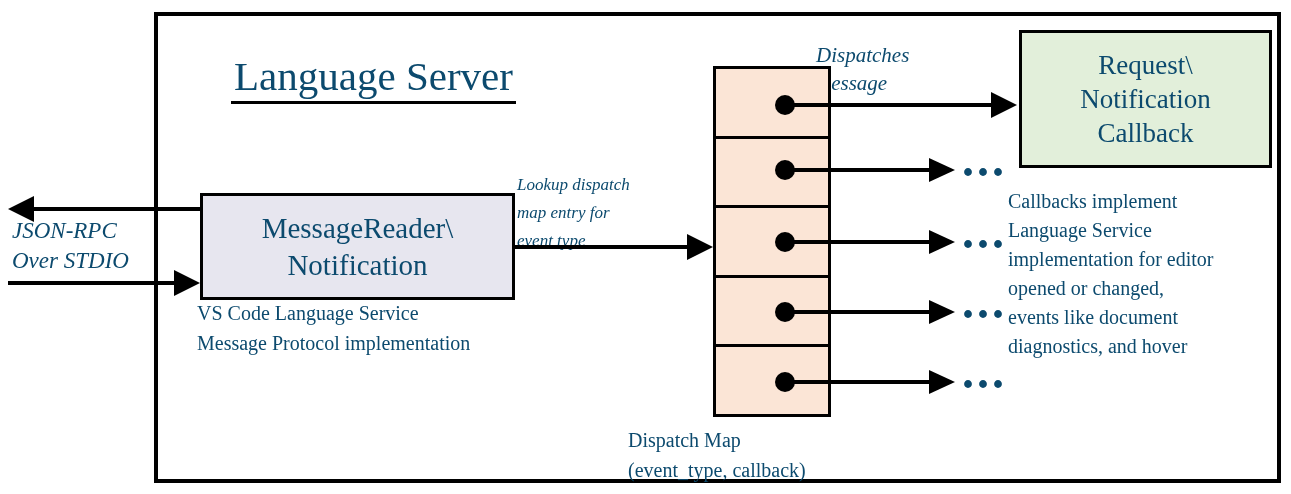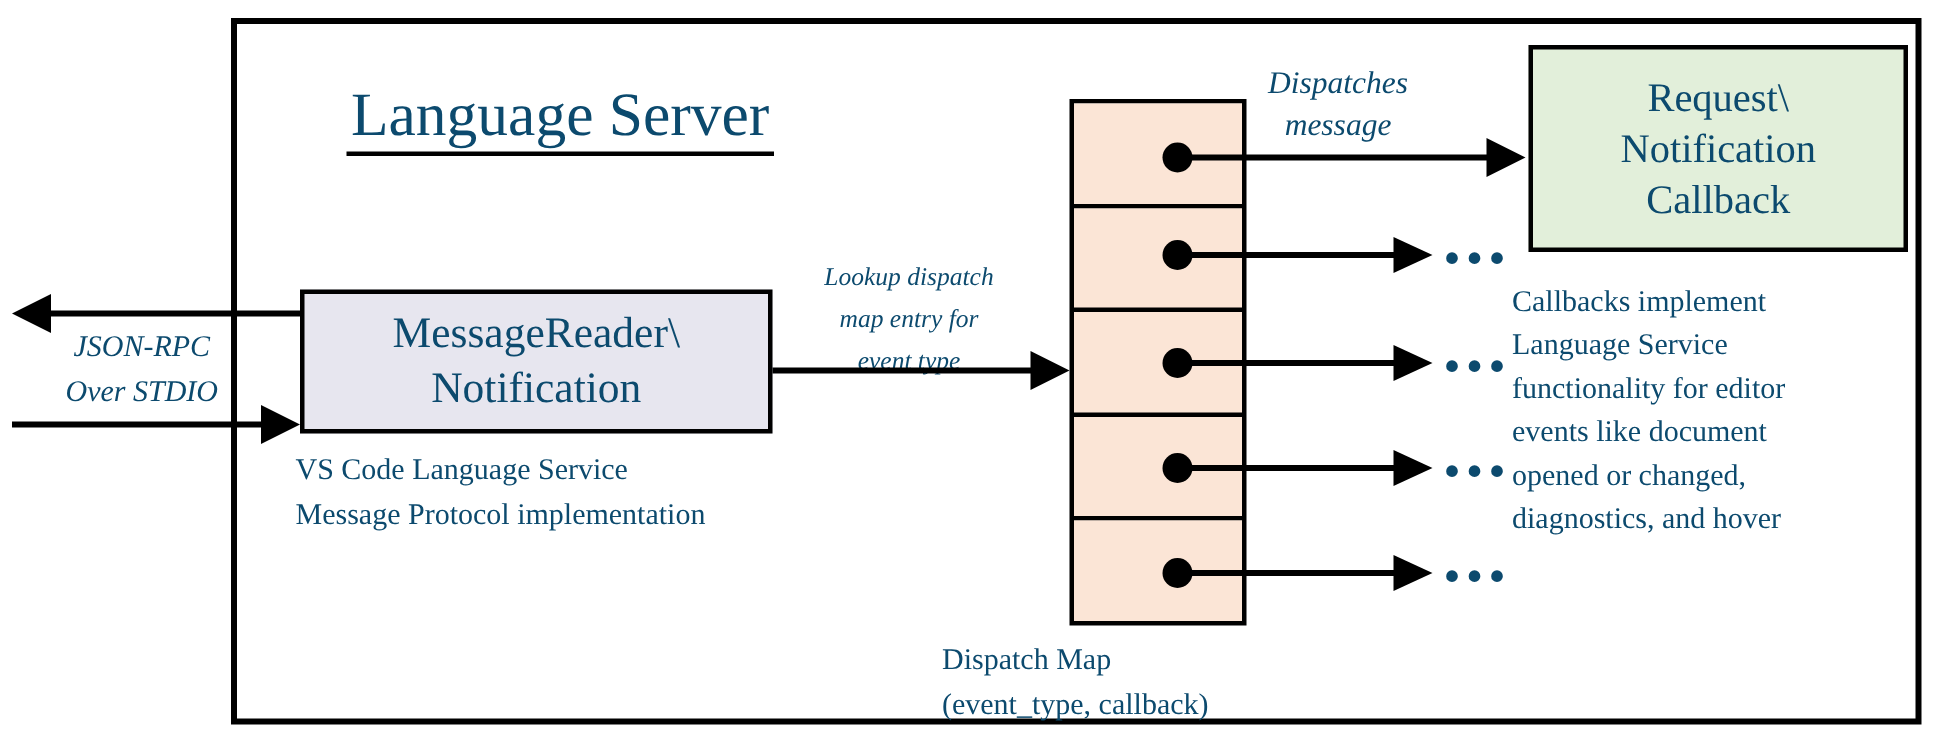--- a/index.html
+++ b/index.html
@@ -16,40 +16,40 @@
     left:231px;top:54px;
     font-size:41px;line-height:44px;white-space:nowrap;
     border-bottom:3px solid #000;padding:0 3px 3px 3px;
   }
   .box{
     border:3px solid #000;box-sizing:border-box;
     display:flex;flex-direction:column;align-items:center;justify-content:center;
     text-align:center;
   }
   #reader-box{
-    left:200px;top:193px;width:315px;height:96px;
+    left:200px;top:193px;width:315px;height:107px;
     background:#e7e6ef;font-size:29px;line-height:37px;
   }
   #callback-box{
     left:1019px;top:30px;width:253px;height:138px;
     background:#e2efda;font-size:27px;line-height:34px;
   }
   #dispatch-map{
     left:713px;top:66px;width:118px;height:351px;
     border:3px solid #000;box-sizing:border-box;
     display:flex;flex-direction:column;
   }
   .map-cell{flex:1;background:#fbe5d6;border-bottom:3px solid #000;}
   .map-cell:last-child{border-bottom:none;}
   .caption{font-size:20px;line-height:29px;}
   #reader-caption{left:197px;top:298px;width:352px;line-height:30px;}
   #map-caption{left:628px;top:425px;width:290px;line-height:30px;}
   #callback-caption{left:1008px;top:187px;width:276px;}
-  .flabel{font-style:italic;text-align:center;}
-  #stdio-label{left:12px;top:216px;width:165px;font-size:20px;line-height:30px;}
+  .flabel{font-style:italic;text-align:left;}
+  #stdio-label{left:12px;top:216px;width:165px;font-size:23px;line-height:30px;}
   #lookup-label{left:517px;top:155px;width:178px;font-size:17px;line-height:28px;margin-top:16px;}
   #dispatch-label{left:816px;top:41px;width:152px;font-size:21px;line-height:28px;}
   .ellipsis{
     width:60px;font-size:48px;font-weight:bold;line-height:48px;
     letter-spacing:3px;text-align:left;left:962px;white-space:nowrap;
   }
   #overlay{left:0;top:0;width:1291px;height:494px;pointer-events:none;}
   #overlay line{stroke:#000;stroke-width:4;}
   #overlay polygon,#overlay circle{fill:#000;stroke:none;}
 </style>
@@ -100,23 +100,23 @@
   </div>
 
   <div id="callback-box" class="abs box">
     <div>Request\</div>
     <div>Notification</div>
     <div>Callback</div>
   </div>
   <div id="callback-caption" class="abs caption">
     <div>Callbacks implement</div>
     <div>Language Service</div>
-    <div>functionality for editor</div>
+    <div>implementation for editor</div>
+    <div>opened or changed,</div>
     <div>events like document</div>
-    <div>opened or changed,</div>
     <div>diagnostics, and hover</div>
   </div>
 
   <div class="abs ellipsis" style="top:136px;">...</div>
   <div class="abs ellipsis" style="top:208px;">...</div>
   <div class="abs ellipsis" style="top:278px;">...</div>
   <div class="abs ellipsis" style="top:348px;">...</div>
 
   <svg id="overlay" class="abs" viewBox="0 0 1291 494">
 

